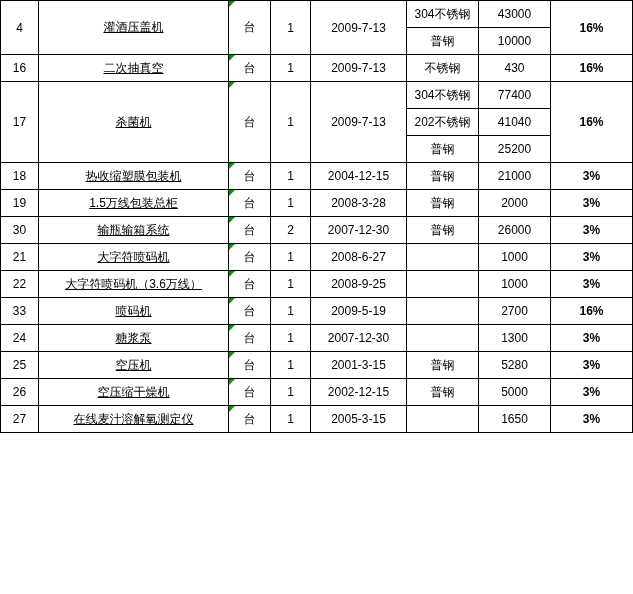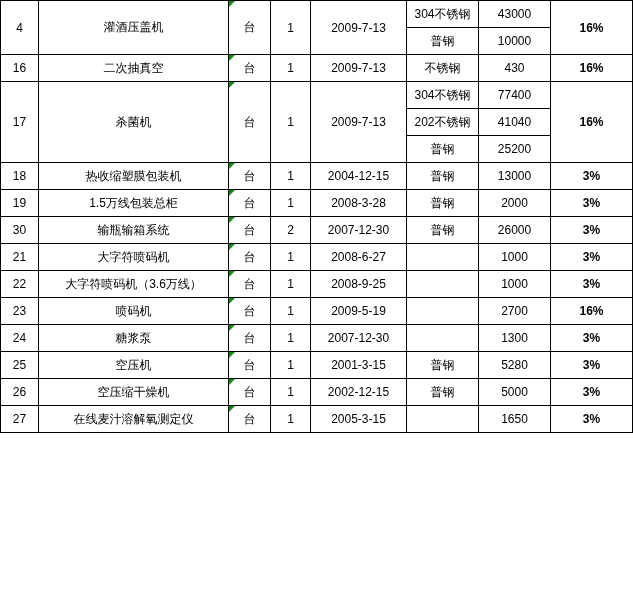--- a/index.html
+++ b/index.html
@@ -33,21 +33,21 @@
   
   col.c-no    { width: 38px; }
   col.c-name  { width: 190px; }
   col.c-unit  { width: 42px; }
   col.c-qty   { width: 40px; }
   col.c-date  { width: 96px; }
   col.c-mat   { width: 72px; }
   col.c-price { width: 72px; }
   col.c-rate  { width: 82px; }
 
-  td.name { font-size: 12px; }
+  td.name { font-size: 12px; text-decoration: underline; }
   td.highlight { background: #ffff00; }
   td.no { font-size: 12px; }
   td.rate { font-size: 12px; font-weight: bold; }
 
   
   .corner-mark {
     position: absolute;
     top: 0;
     left: 0;
     width: 0;
@@ -113,21 +113,21 @@
         <td>普钢</td>
         <td>25200</td>
       </tr>
       <tr>
         <td class="no" rowspan="1">18</td>
         <td class="name" rowspan="1">热收缩塑膜包装机</td>
         <td rowspan="1"><span class="corner-mark"></span><span>台</span></td>
         <td rowspan="1">1</td>
         <td rowspan="1">2004-12-15</td>
         <td>普钢</td>
-        <td>13000</td>
+        <td>21000</td>
         <td class="rate" rowspan="1">3%</td>
       </tr>
       <tr>
         <td class="no" rowspan="1">19</td>
         <td class="name" rowspan="1">1.5万线包装总柜</td>
         <td rowspan="1"><span class="corner-mark"></span><span>台</span></td>
         <td rowspan="1">1</td>
         <td rowspan="1">2008-3-28</td>
         <td>普钢</td>
         <td>2000</td>
@@ -157,21 +157,21 @@
         <td class="no" rowspan="1">22</td>
         <td class="name" rowspan="1">大字符喷码机（3.6万线）</td>
         <td rowspan="1"><span class="corner-mark"></span><span>台</span></td>
         <td rowspan="1">1</td>
         <td rowspan="1">2008-9-25</td>
         <td></td>
         <td>1000</td>
         <td class="rate" rowspan="1">3%</td>
       </tr>
       <tr>
-        <td class="no" rowspan="1">23</td>
+        <td class="no" rowspan="1">33</td>
         <td class="name" rowspan="1">喷码机</td>
         <td rowspan="1"><span class="corner-mark"></span><span>台</span></td>
         <td rowspan="1">1</td>
         <td rowspan="1">2009-5-19</td>
         <td></td>
         <td>2700</td>
         <td class="rate highlight" rowspan="1">16%</td>
       </tr>
       <tr>
         <td class="no" rowspan="1">24</td>

